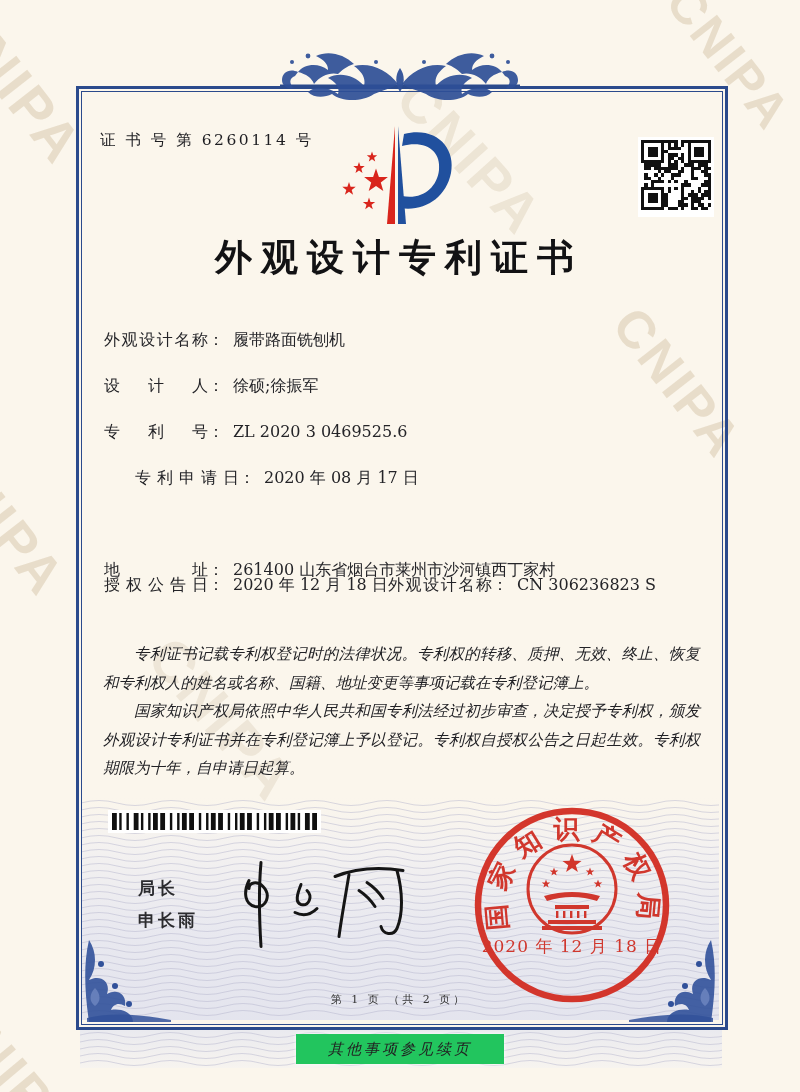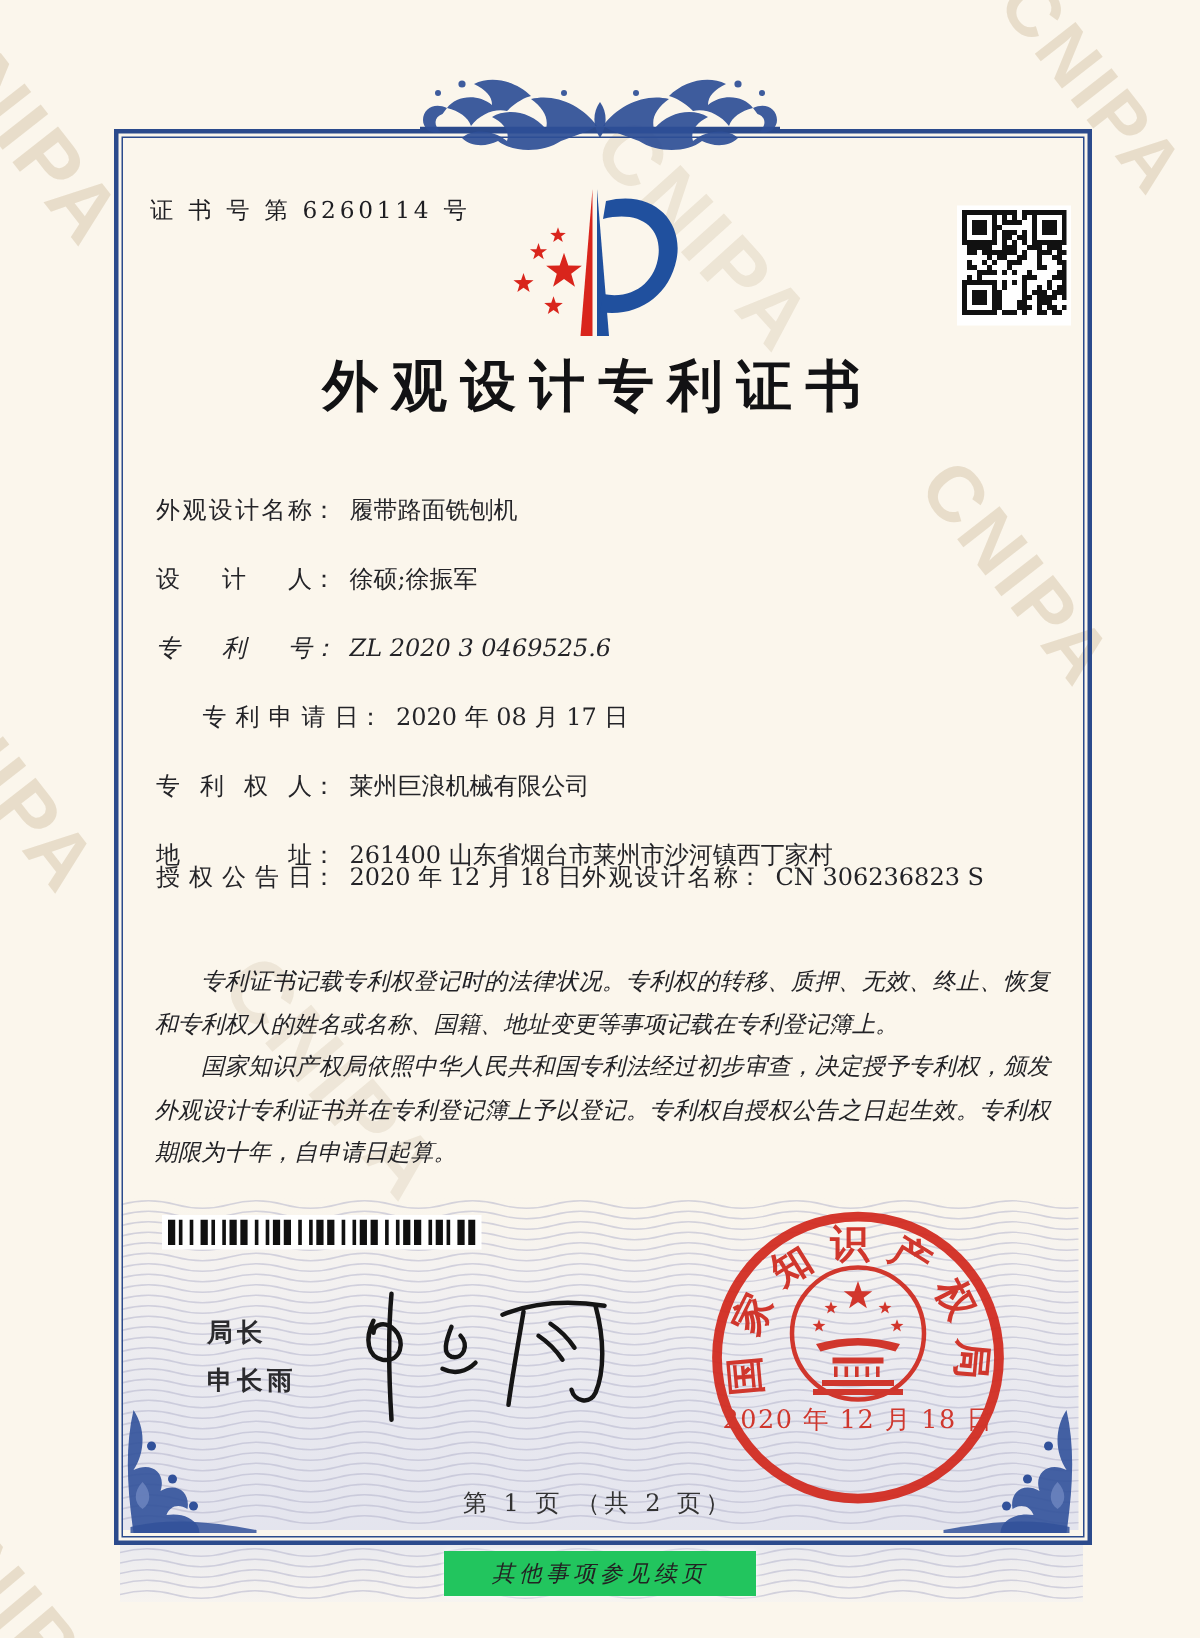--- a/index.html
+++ b/index.html
@@ -31,21 +31,21 @@
   .row .pair2{position:absolute;left:284px;top:0;}
   .paras{position:absolute;left:103px;top:640px;width:597px;font-size:15.5px;line-height:28.5px;
          text-align:justify;font-style:italic;color:#222226;}
   .paras p{margin:0;text-indent:31px;}
   .bcbox{position:absolute;left:108px;top:810px;background:#fff;padding:3px 4px;z-index:4;font-size:0;}
   .sig-labels{position:absolute;left:112px;top:873px;z-index:4;font-family:"Liberation Sans",sans-serif;
               font-weight:600;font-size:17px;color:#2b2b2e;letter-spacing:3px;line-height:32px;margin-left:26px;}
   .sigsvg{position:absolute;left:225px;top:852px;z-index:4;}
   .sealsvg{position:absolute;left:468px;top:800px;z-index:5;}
   .pageno{position:absolute;left:76px;top:992px;width:646px;text-align:center;
-          font-size:16px;letter-spacing:3px;color:#333;z-index:4;}
+          font-size:11px;letter-spacing:3px;color:#333;z-index:4;}
   .contnote{position:absolute;left:296px;top:1034px;width:208px;height:30px;background:#22c55e;
             text-align:center;line-height:30px;font-size:15px;font-style:italic;letter-spacing:3px;
             color:#222;z-index:4;box-shadow:0 0 4px rgba(255,255,255,.9);}
 </style>
 </head>
 <body>
 
 <div class="page">
 
   <div class="wm" style="left:-18px;top:-10px;font-size:56px;transform:rotate(52deg);">CNIPA</div>
@@ -402,28 +402,25 @@
     </svg>
 
     <div class="title">外观设计专利证书</div>
 
     <div class="row" style="top:376px;">
       <span class="lab">设计人</span><span>：</span><span class="val">徐硕;徐振军</span>
     </div>
     <div class="row" style="top:330px;">
       <span class="lab">外观设计名称</span><span>：</span><span class="val">履带路面铣刨机</span>
     </div>
-    <div class="row" style="top:422px;font-style:italic;">
+    <div class="row" style="top:422px;">
       <span class="lab">专利号</span><span>：</span><span class="val">ZL 2020 3 0469525.6</span>
     </div>
     <div class="row" style="top:468px;margin-left:31px;">
       <span class="lab">专利申请日</span><span>：</span><span class="val">2020 年 08 月 17 日</span>
-    </div>
-    <div class="row" style="top:514px;">
-      <span class="lab">专利权人</span><span>：</span><span class="val">莱州巨浪机械有限公司</span>
     </div>
     <div class="row" style="top:560px;">
       <span class="lab">地址</span><span>：</span><span class="val">261400 山东省烟台市莱州市沙河镇西丁家村</span>
     </div>
     <div class="row" style="top:575px;">
       <span class="lab">授权公告日</span><span>：</span><span class="val">2020 年 12 月 18 日</span>
       <span class="pair2">
         <span class="lab">外观设计名称</span><span>：</span><span class="val">CN 306236823 S</span>
       </span>
     </div>

